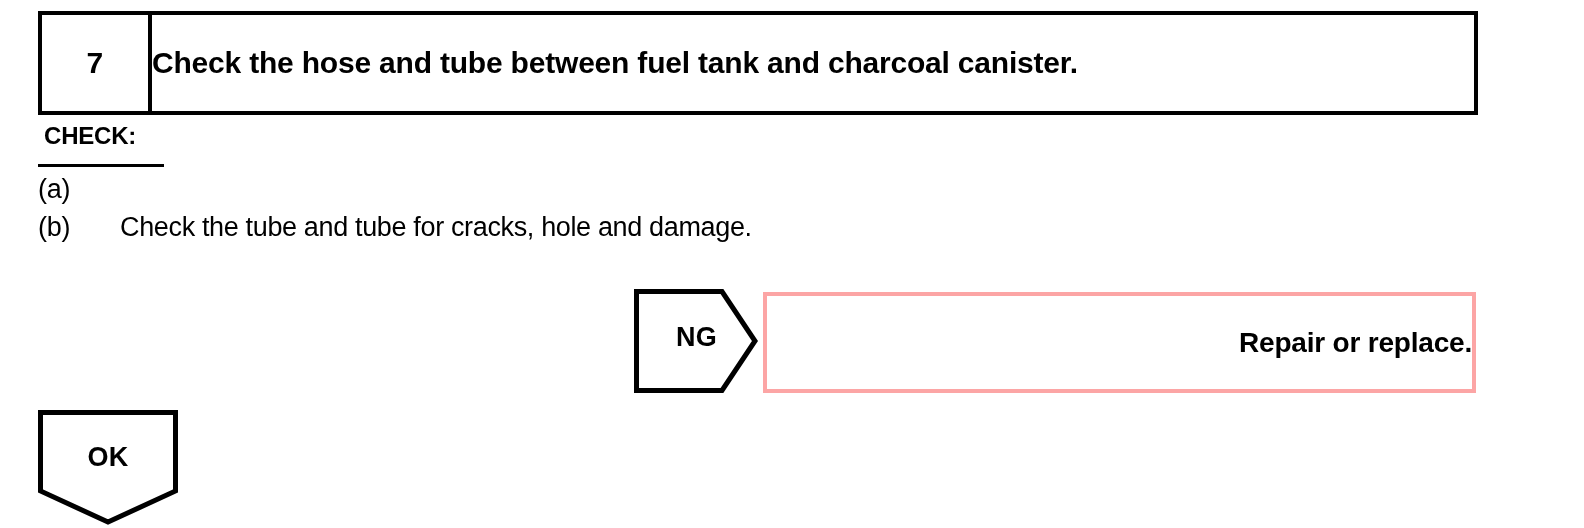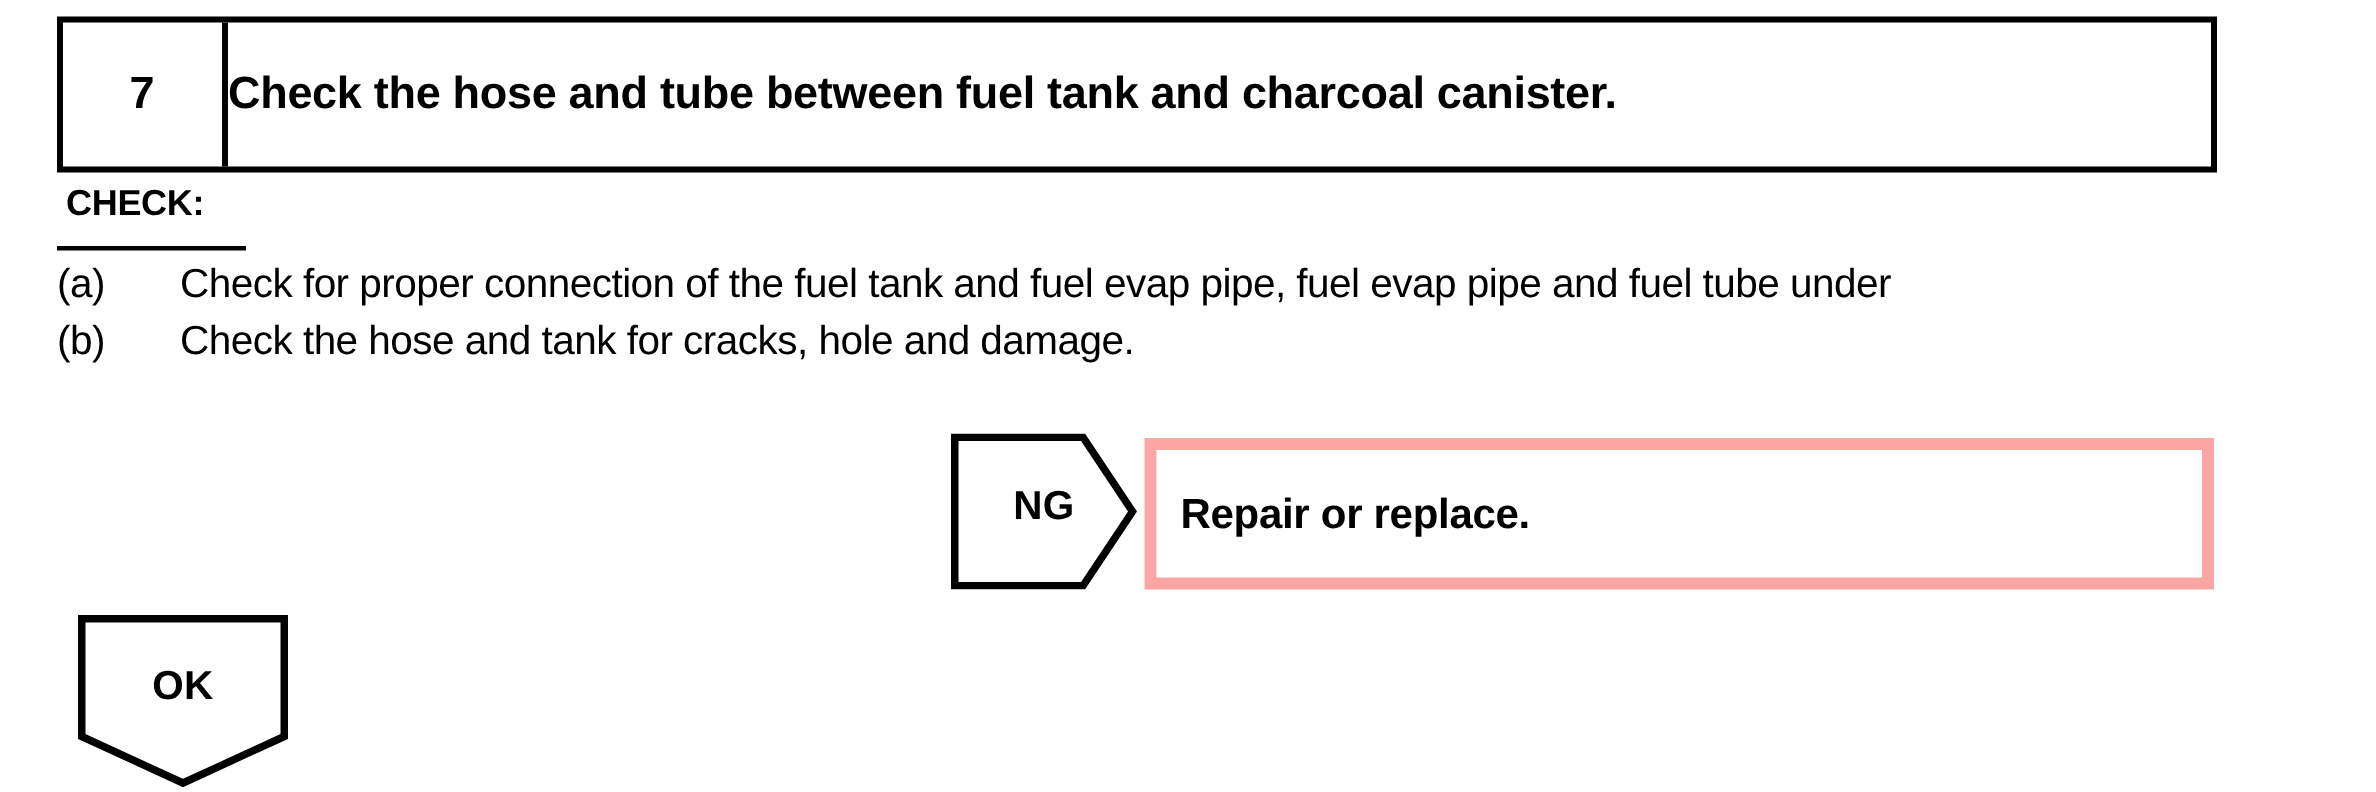--- a/index.html
+++ b/index.html
@@ -113,55 +113,55 @@
   }
   .ng-pentagon {
     position: absolute;
     left: 0px;
     top: 0px;
     width: 124px;
     height: 104px;
   }
   .ng-label {
     position: absolute;
-    left: 26px;
+    left: 42px;
     top: 33px;
     width: 72px;
-    text-align: center;
+    text-align: left;
     font-size: 27px;
     font-weight: bold;
     letter-spacing: 0.3px;
   }
   .ng-result-box {
     position: absolute;
     left: 129px;
     top: 3px;
     width: 713px;
     height: 101px;
     box-sizing: border-box;
-    border: 8px solid #fca5a5;
+    border: 4px solid #fca5a5;
     background: #fff;
     display: flex;
     align-items: center;
     padding-left: 16px;
+    justify-content: flex-end;
   }
   .ng-result-text {
     font-size: 28px;
     font-weight: bold;
     letter-spacing: -0.2px;
   }
 
   
   .ok-group {
     position: absolute;
     left: 38px;
     top: 410px;
     width: 140px;
     height: 118px;
-    margin-left: 14px;
   }
   .ok-pentagon {
     position: absolute;
     left: 0;
     top: 0;
     width: 140px;
     height: 115px;
   }
   .ok-label {
     position: absolute;
@@ -189,28 +189,27 @@
   </div>
 
   <div class="check-heading">CHECK:</div>
   <div class="check-rule"></div>
 
   <div class="procedure">
 
     <div class="proc-item">
       <span class="proc-marker">(a)</span>
       <span class="proc-text">
-        <span class="line">Check for proper connection of the fuel tank and fuel evap pipe, fuel evap pipe and fuel tube under</span>
       </span>
     </div>
 
     <div class="proc-item">
       <span class="proc-marker">(b)</span>
       <span class="proc-text">
-        <span class="line">Check the hose and tank for cracks, hole and damage.</span>
+        <span class="line">Check the tube and tube for cracks, hole and damage.</span>
       </span>
     </div>
 
   </div>
 
   <div class="ng-group">
     <svg class="ng-pentagon" viewBox="0 0 124 104" preserveAspectRatio="none">
       <polygon points="2.5,2.5 88,2.5 121,52 88,101.5 2.5,101.5" fill="#ffffff" stroke="#000000" stroke-width="5" stroke-linejoin="miter"></polygon>
     </svg>
     <div class="ng-label">NG</div>

